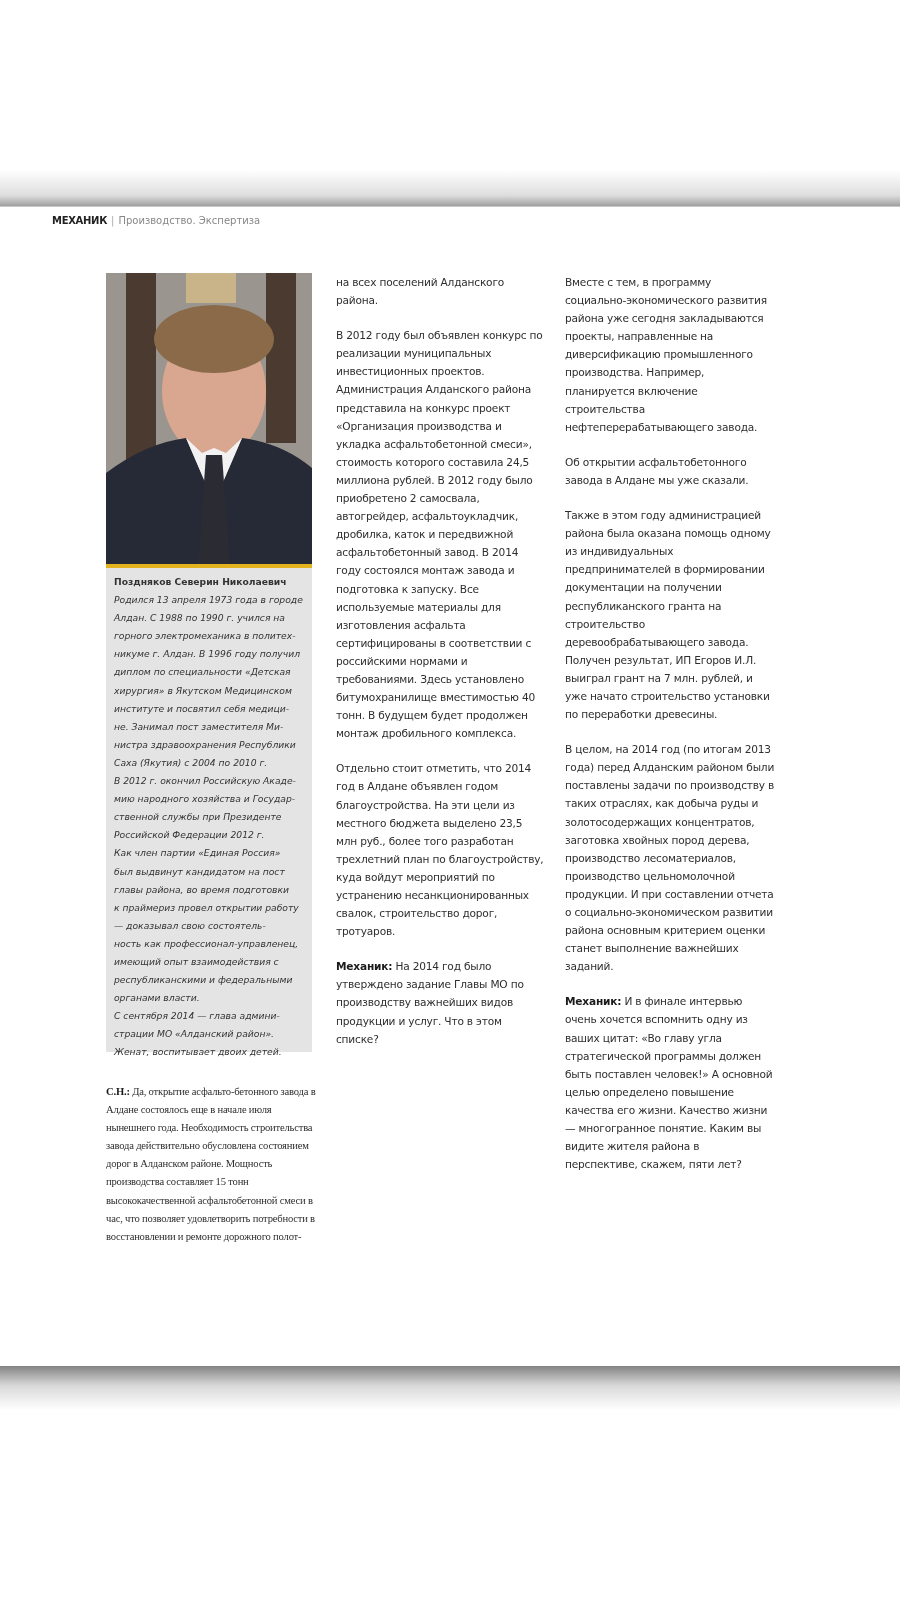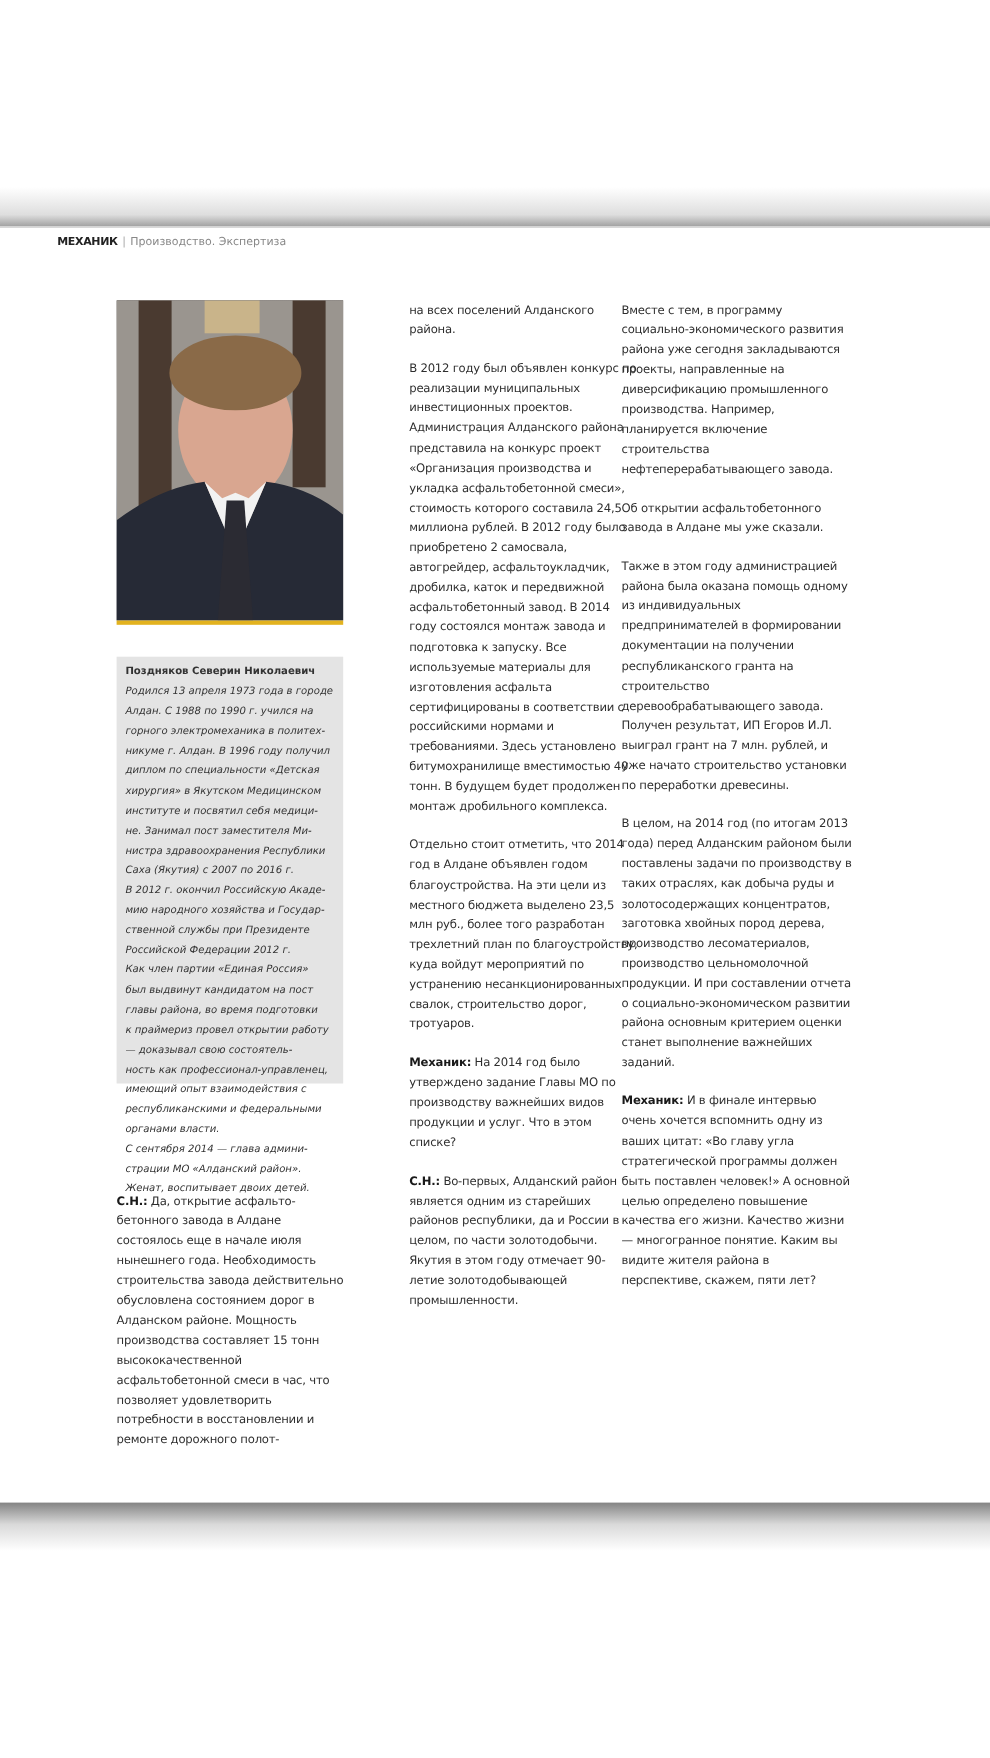--- a/index.html
+++ b/index.html
@@ -25,38 +25,38 @@
     display: flex; align-items: flex-start; gap: 4px;
   }
   .header .brand { font-weight: bold; color: #222; letter-spacing: -0.3px; }
   .header .sep { color: #aaa; }
   .col {
     position: absolute; top: 66px; width: 210px;
     font-size: 10.6px; line-height: 18.1px; color: #2e2e2e;
     letter-spacing: -0.2px;
   }
   .col p { margin: 0 0 17px 0; }
-  .col-2 { left: 336px; margin-left: 36px; }
+  .col-2 { left: 336px; }
   .col-3 { left: 565px; }
   .photo {
     position: absolute; left: 106px; top: 66px; width: 206px; height: 291px;
     background: linear-gradient(180deg, #5d5650 0%, #8a8580 30%, #6a6c70 55%, #2a2e38 75%, #1e2230 100%);
     overflow: hidden; border-bottom: 4px solid #e2b21f;
   }
   .photo svg { width: 100%; height: 100%; display: block; }
   .bio {
-    position: absolute; left: 106px; top: 361px; width: 206px; height: 388px;
+    position: absolute; left: 106px; top: 361px; width: 206px; height: 484px;
     background: #e4e4e4; box-sizing: border-box; padding: 5px 8px;
-    font-size: 9.2px; line-height: 18.1px; color: #333; margin-top: 29px;
+    font-size: 9.2px; line-height: 18.1px; color: #333;
   }
   .bio .name { font-weight: bold; font-style: normal; font-size: 9.2px; }
   .bio .line { font-style: italic; }
   .speaker { font-weight: bold; color: #1a1a1a; }
   .answer-block { position: absolute; left: 106px; top: 876px; width: 210px; font-size: 10.6px; line-height: 18.1px; color: #2e2e2e; letter-spacing: -0.2px; }
-  .answer-block p { margin: 0; }
+  .answer-block p { margin: 0; font-family: Liberation Serif, serif; }
   .end-mark {
     display: inline-block; width: 11px; height: 11px; border-radius: 50%;
     border: 3px solid #f2c21b; box-sizing: border-box; vertical-align: -1px; margin-left: 2px;
   }
 </style>
 </head>
 <body>
 
 <div class="top-shadow"></div>
 
@@ -86,21 +86,21 @@
     <div class="name">Поздняков Северин Николаевич</div>
     <div class="line">Родился 13 апреля 1973 года в городе</div>
     <div class="line">Алдан. С 1988 по 1990 г. учился на</div>
     <div class="line">горного электромеханика в политех-</div>
     <div class="line">никуме г. Алдан. В 1996 году получил</div>
     <div class="line">диплом по специальности «Детская</div>
     <div class="line">хирургия» в Якутском Медицинском</div>
     <div class="line">институте и посвятил себя медици-</div>
     <div class="line">не. Занимал пост заместителя Ми-</div>
     <div class="line">нистра здравоохранения Республики</div>
-    <div class="line">Саха (Якутия) с 2007 по 2016 г.</div>
+    <div class="line">Саха (Якутия) с 2004 по 2010 г.</div>
     <div class="line">В 2012 г. окончил Российскую Акаде-</div>
     <div class="line">мию народного хозяйства и Государ-</div>
     <div class="line">ственной службы при Президенте</div>
     <div class="line">Российской Федерации 2012 г.</div>
     <div class="line">Как член партии «Единая Россия»</div>
     <div class="line">был выдвинут кандидатом на пост</div>
     <div class="line">главы района, во время подготовки</div>
     <div class="line">к праймериз провел открытии работу</div>
     <div class="line">— доказывал свою состоятель-</div>
     <div class="line">ность как профессионал-управленец,</div>
@@ -118,23 +118,20 @@
     </p>
   </div>
 
   <div class="col col-2">
     <p>на всех поселений Алданского района.</p>
     <p>В 2012 году был объявлен конкурс по реализации муниципальных инвестиционных проектов. Администрация Алданского района представила на конкурс проект «Организация производства и укладка асфальтобетонной смеси», стоимость которого составила 24,5 миллиона рублей. В 2012 году было приобретено 2 самосвала, автогрейдер, асфальтоукладчик, дробилка, каток и передвижной асфальтобетонный завод. В 2014 году состоялся монтаж завода и подготовка к запуску. Все используемые материалы для изготовления асфальта сертифицированы в соответствии с российскими нормами и требованиями. Здесь установлено битумохранилище вместимостью 40 тонн. В будущем будет продолжен монтаж дробильного комплекса.</p>
     <p>Отдельно стоит отметить, что 2014 год в Алдане объявлен годом благоустройства. На эти цели из местного бюджета выделено 23,5 млн руб., более того разработан трехлетний план по благоустройству, куда войдут мероприятий по устранению несанкционированных свалок, строительство дорог, тротуаров.</p>
     <p>
       <span class="speaker">Механик:</span><span> На 2014 год было утверждено задание Главы МО по производству важнейших видов продукции и услуг. Что в этом списке?</span>
     </p>
-    <p>
-      <span class="speaker">С.Н.:</span><span> Во-первых, Алданский район является одним из старейших районов республики, да и России в целом, по части золотодобычи. Якутия в этом году отмечает 90-летие золотодобывающей промышленности.</span>
-    </p>
   </div>
 
   <div class="col col-3">
     <p>Вместе с тем, в программу социально-экономического развития района уже сегодня закладываются проекты, направленные на диверсификацию промышленного производства. Например, планируется включение строительства нефтеперерабатывающего завода.</p>
     <p>Об открытии асфальтобетонного завода в Алдане мы уже сказали.</p>
     <p>Также в этом году администрацией района была оказана помощь одному из индивидуальных предпринимателей в формировании документации на получении республиканского гранта на строительство деревообрабатывающего завода. Получен результат, ИП Егоров И.Л. выиграл грант на 7 млн. рублей, и уже начато строительство установки по переработки древесины.</p>
     <p>В целом, на 2014 год (по итогам 2013 года) перед Алданским районом были поставлены задачи по производству в таких отраслях, как добыча руды и золотосодержащих концентратов, заготовка хвойных пород дерева, производство лесоматериалов, производство цельномолочной продукции. И при составлении отчета о социально-экономическом развитии района основным критерием оценки станет выполнение важнейших заданий.</p>
     <p>
       <span class="speaker">Механик:</span><span> И в финале интервью очень хочется вспомнить одну из ваших цитат: «Во главу угла стратегической программы должен быть поставлен человек!» А основной целью определено повышение качества его жизни. Качество жизни — многогранное понятие. Каким вы видите жителя района в перспективе, скажем, пяти лет?</span>
     </p>

